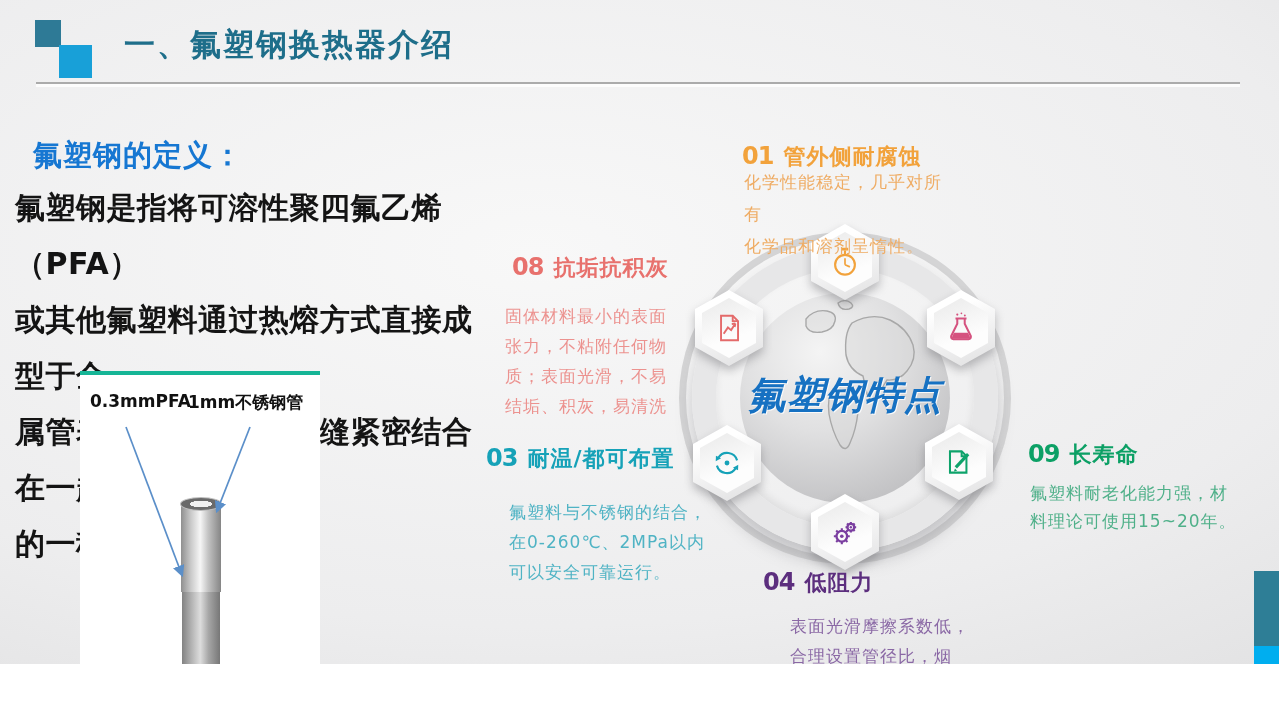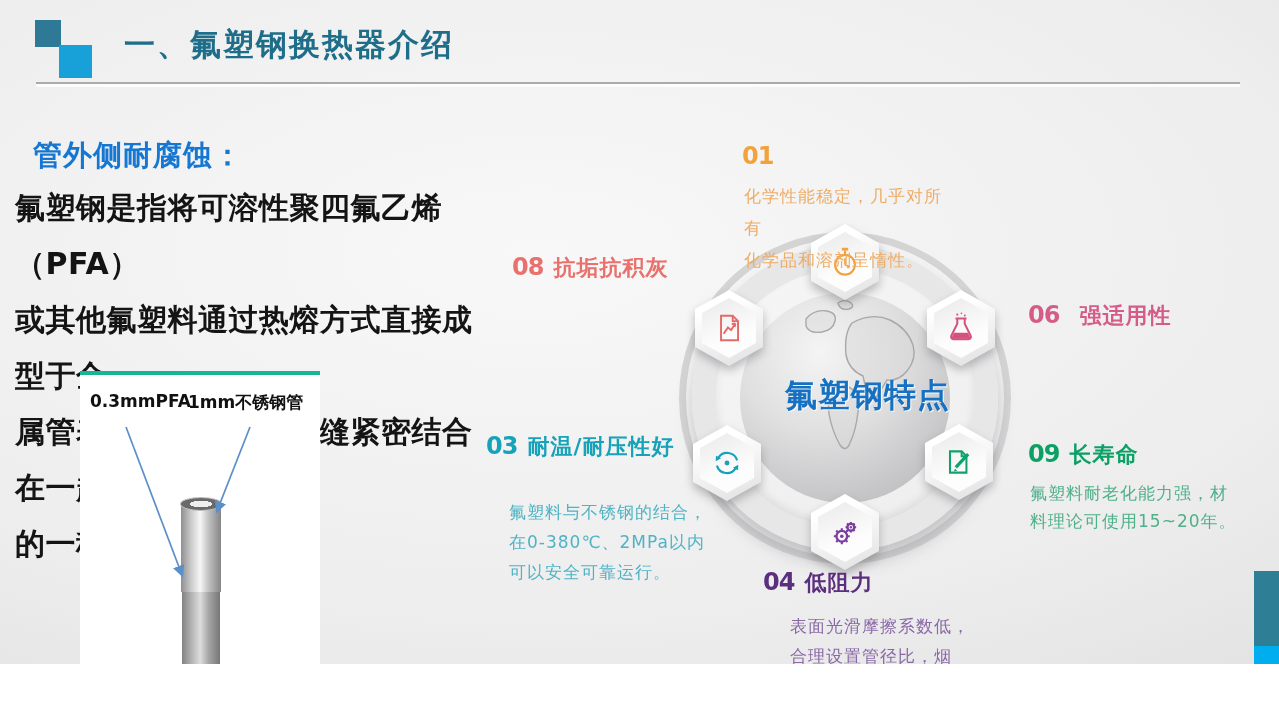--- a/index.html
+++ b/index.html
@@ -74,22 +74,22 @@
     box-shadow: 0 12px 16px rgba(130,130,135,.38), inset 0 -5px 8px rgba(0,0,0,.07);
   }
   .sphere {
     position:absolute; left:740px; top:293px; width:210px; height:210px; border-radius:50%;
     background:radial-gradient(circle at 38% 28%, #f4f4f4 0%, #e0e0e1 40%, #c3c3c5 78%, #b4b4b6 100%);
     z-index:3; overflow:hidden;
   }
   .sphere svg { position:absolute; left:0; top:0; }
   .center-label {
     position:absolute; left:0; top:50%; transform:translateY(-54%); width:100%;
-    text-align:right; font-size:32px; font-weight:bold; color:#1671c2;
-    letter-spacing:1px; text-shadow:1px 1px 0 #fafafa; z-index:4;
+    text-align:center; font-size:38px; font-weight:bold; color:#1671c2;
+    letter-spacing:1px; text-shadow:1px 1px 0 #fafafa; z-index:4;font-style:italic;
   }
 
   .hex { position:absolute; width:68px; height:76px; z-index:5;
          filter:drop-shadow(0 5px 5px rgba(110,110,115,.45)); }
   .hex .outer {
     width:68px; height:76px;
     clip-path:polygon(50% 0,100% 25%,100% 75%,50% 100%,0 75%,0 25%);
     background:linear-gradient(160deg,#ffffff 25%,#e0e0e1 100%);
   }
   .hex .inner {
@@ -112,44 +112,44 @@
   .desc  { position:absolute; font-size:17px; line-height:30px; white-space:pre-line;
            letter-spacing:1px; z-index:6; }
 
   .f1 .num,.f1 .ftitle { color:#f2a23b; }  .desc1 { color:#efac64; line-height:32px; }
   .f2 .num,.f2 .ftitle { color:#e8716d; }  .desc2 { color:#ec928f; }
   .f3 .num,.f3 .ftitle { color:#16a2b8; }  .desc3 { color:#4fb3c4; }
   .f4 .num,.f4 .ftitle { color:#5c2e7e; }  .desc4 { color:#8a68a5; }
   .f5 .num,.f5 .ftitle { color:#0ca065; }  .desc5 { color:#4fb089; line-height:28px; }
   .f6 .num,.f6 .ftitle { color:#d65c88; }  .desc6 { color:#d4809d; }
 
-  .pos-f1 { left:742px; top:142px; }   .pos-d1 { left:744px; top:180px; width:215px; }
+  .pos-f1 { left:742px; top:142px; }   .pos-d1 { left:744px; top:168px; width:215px;font-family:Liberation Mono, monospace; }
   .pos-f2 { left:512px; top:253px; }   .pos-d2 { left:505px; top:301px; width:172px; }
-  .pos-f3 { left:486px; top:432px; }   .pos-d3 { left:509px; top:497px; width:200px; }
+  .pos-f3 { left:486px; top:444px; }   .pos-d3 { left:509px; top:497px; width:200px; }
   .pos-f4 { left:763px; top:568px; }   .pos-d4 { left:790px; top:611px; width:185px; }
   .pos-f5 { left:1028px; top:440px; }  .pos-d5 { left:1030px; top:479px; width:210px; }
   .pos-f6 { left:1028px; top:301px; }  .pos-d6 { left:1030px; top:341px; width:230px; }
   .f6 .ftitle { margin-left:10px; }
 
   
   .bar { position:absolute; width:25px; }
   .bar-teal { left:1254px; top:571px; height:75px; background:#2e7e96; }
   .bar-blue { left:1254px; top:646px; height:74px; background:#00aeef; }
 </style>
 </head>
 <body>
 
 <div class="slide">
 
   <div class="sq sq1"></div>
   <div class="sq sq2"></div>
   <div class="page-title">一、氟塑钢换热器介绍</div>
   <div class="header-rule"></div>
 
-  <div class="def-heading">管外侧耐腐蚀：</div>
+  <div class="def-heading">氟塑钢的定义：</div>
   <div class="def-body">氟塑钢是指将可溶性聚四氟乙烯（PFA）
 或其他氟塑料通过热熔方式直接成型于金
 属管表面并与金属管无缝紧密结合在一起
 的一种复合材料。</div>
 
   <div class="fig-panel">
     <div class="fig-label pfa">0.3mmPFA</div>
     <div class="fig-label steel">1mm不锈钢管</div>
     <div class="tube">
       <div class="upper"></div>
@@ -283,53 +283,54 @@
             <line x1="23.8" y1="9.2" x2="25.1" y2="7.9"></line>
         </g>
         <circle cx="13" cy="20" r="1.7" fill="#7b3fa0"></circle>
         <circle cx="21.5" cy="11.5" r="1.1" fill="#7b3fa0"></circle>
       </svg>
     </div>
   </div>
 
   <div class="feat f1 pos-f1">
     <span class="num">01</span>
+    <span class="ftitle">管外侧耐腐蚀</span>
   </div>
   <div class="desc desc1 pos-d1">化学性能稳定，几乎对所有
 化学品和溶剂呈惰性。</div>
 
   <div class="feat f2 pos-f2">
     <span class="num">08</span>
     <span class="ftitle">抗垢抗积灰</span>
   </div>
+  <div class="desc desc2 pos-d2">固体材料最小的表面
+张力，不粘附任何物
+质；表面光滑，不易
+结垢、积灰，易清洗</div>
 
   <div class="feat f3 pos-f3">
     <span class="num">03</span>
-    <span class="ftitle">耐温/耐压性好</span>
+    <span class="ftitle">耐温/都可布置</span>
   </div>
   <div class="desc desc3 pos-d3">氟塑料与不锈钢的结合，
-在0-380℃、2MPa以内
+在0-260℃、2MPa以内
 可以安全可靠运行。</div>
 
   <div class="feat f4 pos-f4">
     <span class="num">04</span>
     <span class="ftitle">低阻力</span>
   </div>
   <div class="desc desc4 pos-d4">表面光滑摩擦系数低，
 合理设置管径比，烟
 气阻力小。</div>
 
   <div class="feat f5 pos-f5">
     <span class="num">09</span>
     <span class="ftitle">长寿命</span>
   </div>
   <div class="desc desc5 pos-d5">氟塑料耐老化能力强，材
 料理论可使用15~20年。</div>
 
-  <div class="feat f6 pos-f6">
-    <span class="num">06</span>
-    <span class="ftitle">强适用性</span>
-  </div>
 
   <div class="bar bar-teal"></div>
   <div class="bar bar-blue"></div>
 
 </div>
 
 </body></html>

